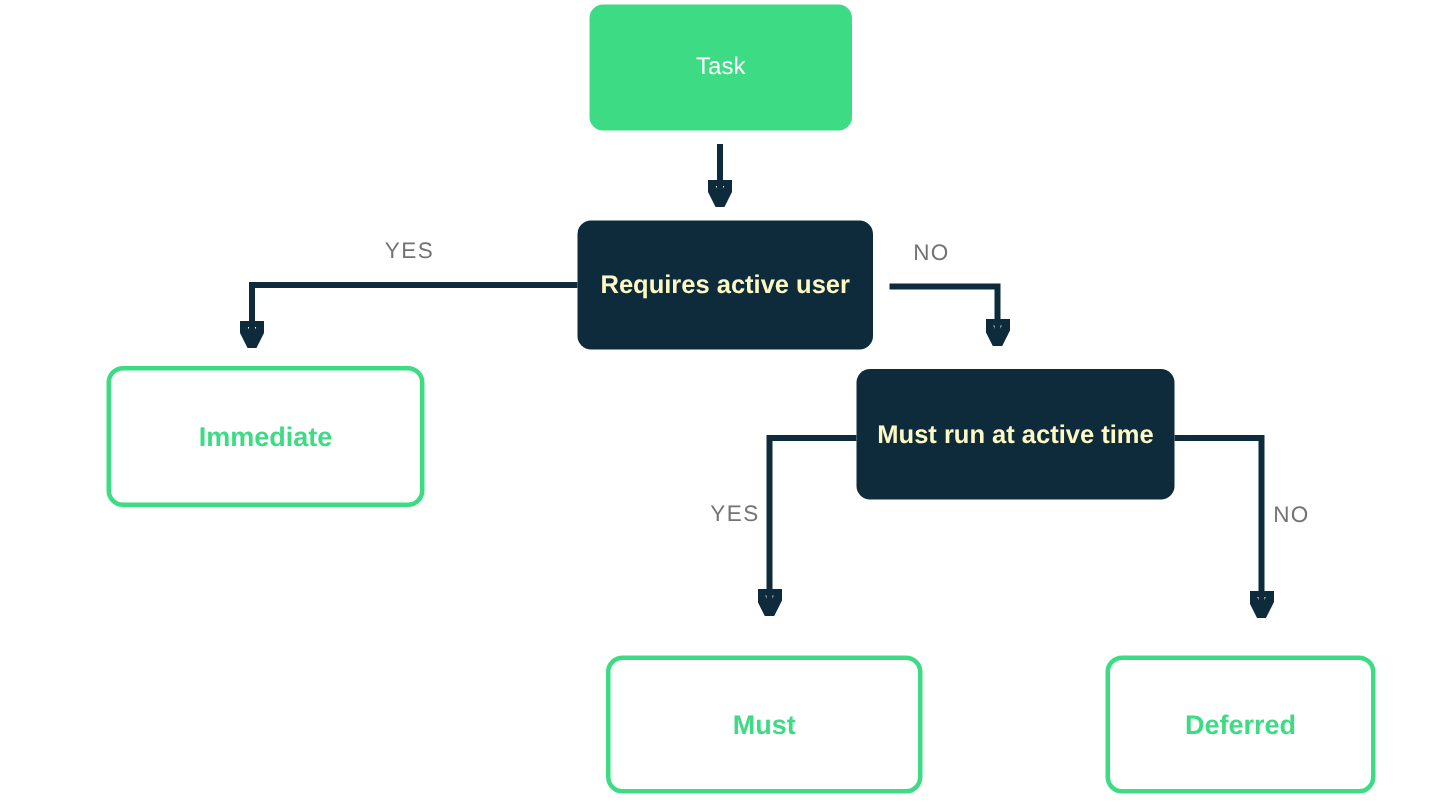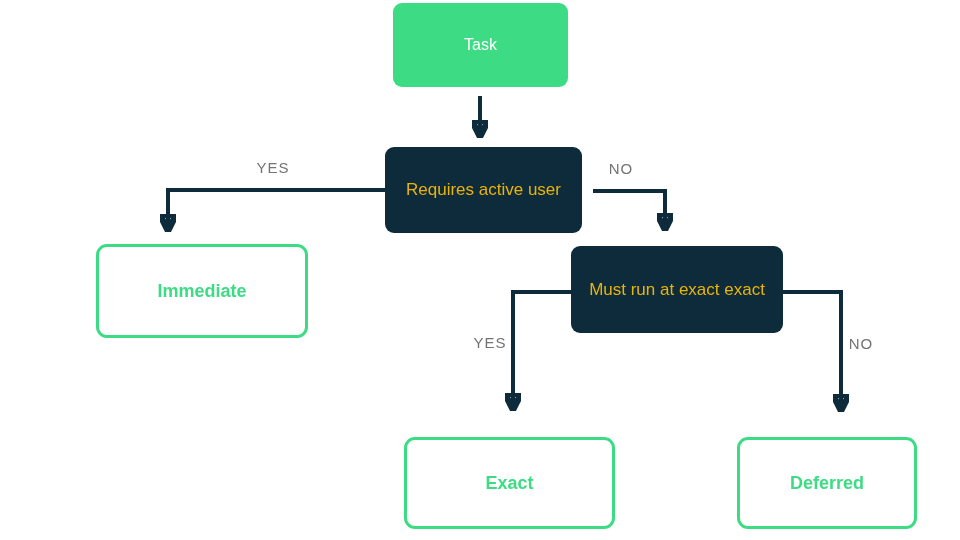--- a/index.html
+++ b/index.html
@@ -38,23 +38,23 @@
   .node-fill-green {
     background: #3ddc84;
     border-radius: 9px;
     color: #ffffff;
     font-size: 16px;
     font-weight: 400;
   }
   .node-fill-navy {
     background: #0e2b3c;
     border-radius: 9px;
-    color: #eab308;
+    color: #fef9c3;
     font-size: 17px;
-    font-weight: 400;
+    font-weight: 700;
   }
   .node-outline-green {
     background: #ffffff;
     border: 3px solid #3ddc84;
     border-radius: 11px;
     color: #3ddc84;
     font-size: 18px;
     font-weight: 700;
   }
   .edge-label {
@@ -62,21 +62,21 @@
     width: 60px;
     text-align: center;
     color: #737373;
     font-size: 15px;
     font-weight: 400;
     letter-spacing: 1px;
   }
   
   #node-task      { left: 393px; top: 3px;   width: 175px; height: 84px; }
   #node-requires  { left: 385px; top: 147px; width: 197px; height: 86px; }
-  #node-immediate { left: 71px;  top: 244px; width: 212px; height: 94px; margin-left: 25px; }
+  #node-immediate { left: 71px;  top: 244px; width: 212px; height: 94px; }
   #node-must      { left: 571px; top: 246px; width: 212px; height: 87px; }
   #node-exact     { left: 404px; top: 437px; width: 211px; height: 92px; }
   #node-deferred  { left: 737px; top: 437px; width: 180px; height: 92px; }
   
   #label-yes-immediate { left: 243px; top: 159px; }
   #label-no-must       { left: 591px; top: 160px; }
   #label-yes-exact     { left: 460px; top: 334px; }
   #label-no-deferred   { left: 831px; top: 335px; }
 </style>
 </head>
@@ -96,23 +96,23 @@
     <path d="M 571 292 L 513 292 L 513 405" marker-end="url(#arrowhead)"></path>
     <path d="M 783 292 L 841 292 L 841 406" marker-end="url(#arrowhead)"></path>
   </svg>
 
   <div id="node-task" class="node node-fill-green">Task</div>
 
   <div id="node-requires" class="node node-fill-navy">Requires active user</div>
 
   <div id="node-immediate" class="node node-outline-green">Immediate</div>
 
-  <div id="node-must" class="node node-fill-navy">Must run at exact exact</div>
+  <div id="node-must" class="node node-fill-navy">Must run at active time</div>
 
-  <div id="node-exact" class="node node-outline-green">Exact</div>
+  <div id="node-exact" class="node node-outline-green">Must</div>
 
   <div id="node-deferred" class="node node-outline-green">Deferred</div>
 
   <div id="label-yes-immediate" class="edge-label">YES</div>
 
   <div id="label-no-must" class="edge-label">NO</div>
 
   <div id="label-yes-exact" class="edge-label">YES</div>
 
   <div id="label-no-deferred" class="edge-label">NO</div>

